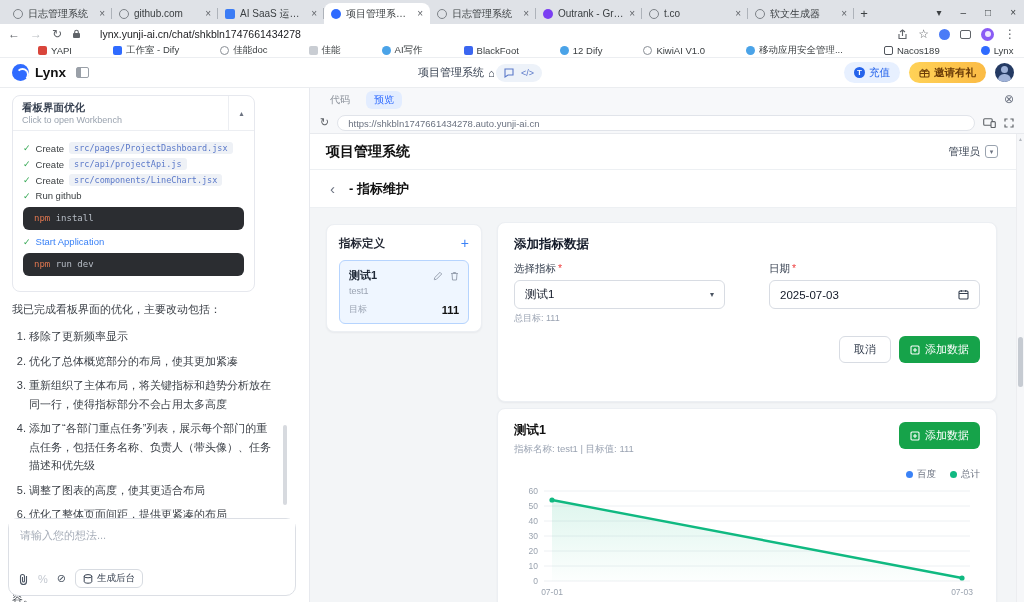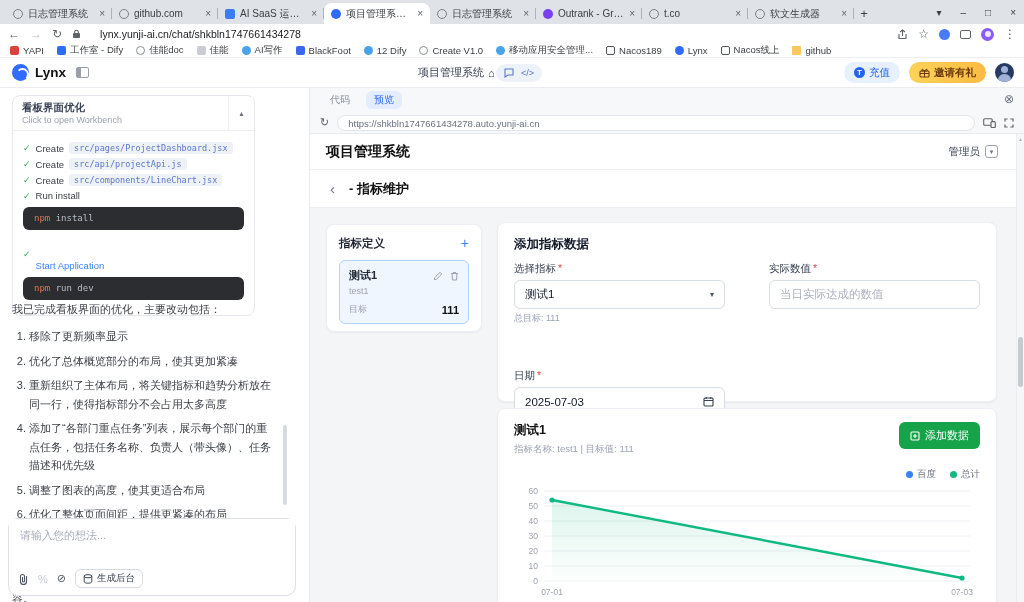--- a/index.html
+++ b/index.html
@@ -25,21 +25,21 @@
   .nav-ic { font-size:12px; color:#5f6368; }
   .nav-ic.dim { color:#b9bdc2; }
   .urltext { font-size:10.5px; color:#202124; display:flex; align-items:center; gap:19px; flex:1; }
   .nav-right { display:flex; align-items:center; gap:10px; }
   .ext-blue { width:11px; height:11px; border-radius:50%; background:#4a7bf7; }
   .ext-win { width:11px; height:9px; border:1.3px solid #5f6368; border-radius:2px; }
   .profile { width:13px; height:13px; border-radius:50%; background:#8a5cf5; position:relative; }
   .profile::after { content:""; position:absolute; left:3.5px; top:3px; width:6px; height:6px; border-radius:50%; background:#fff; opacity:.85; }
 
   .bookmarks { position:absolute; left:0; top:44px; width:1024px; height:14px; background:#fff; display:flex; align-items:center; gap:13px; padding:0 10px; font-size:9.5px; color:#3c4043; border-bottom:1px solid #eceef1; white-space:nowrap; overflow:hidden; }
-  .bm { display:flex; align-items:center; gap:4px; }
+  .bm { display:flex; align-items:center; gap:4px;margin-left:28px; }
   .bi { width:9px; height:9px; border-radius:2px; flex:none; }
   .bi-yapi{background:#d9453b}.bi-dify{background:#2f6bff}.bi-globe{border:1.3px solid #8a8f96;border-radius:50%}
   .bi-canon{background:#c9cdd3}.bi-ai{background:#4aa3e8;border-radius:50%}.bi-bf{background:#3b66f0}
   .bi-nacos{border:1.3px solid #50555c}.bi-lynx{background:#2f6bff;border-radius:50%}.bi-folder{background:#f8c95c;border-radius:1px}
 
   
   .appheader { position:absolute; left:0; top:58px; width:1024px; height:30px; background:#fff; border-bottom:1px solid #ebedf0; display:flex; align-items:center; padding:0 12px; }
   .brand { display:flex; align-items:center; gap:6px; }
   .logo { width:17px; height:17px; border-radius:50%; background:#2f6bff; position:relative; }
   .logo::after{content:"";position:absolute;left:4px;top:4px;width:9px;height:9px;border-radius:50%;border:2px solid #fff;border-left-color:transparent;border-bottom-color:transparent;}
@@ -63,21 +63,21 @@
   .wb-head-txt { flex:1; padding:5px 9px; }
   .wb-title { font-size:10.5px; font-weight:bold; color:#374151; }
   .wb-sub { font-size:9px; color:#9aa3af; margin-top:0; }
   .wb-collapse { width:26px; border-left:1px solid #eceef2; display:flex; align-items:center; justify-content:center; color:#6b7280; font-size:8px; }
   .wb-body { padding:7px 10px 9px; }
   .step { display:flex; align-items:center; gap:5px; margin:4px 0; font-size:9.5px; color:#3c4043; }
   .chk { color:#34a853; font-size:9px; }
   .chip { font-family:"DejaVu Sans Mono",monospace; font-size:8.5px; color:#5b79c9; background:#eef1f6; border-radius:3px; padding:1px 5px; }
   .codeblock { background:#2b2d31; border-radius:6px; height:23px; line-height:23px; padding:0 11px; margin:6px 0; font-family:"DejaVu Sans Mono",monospace; font-size:9px; color:#b7bdc6; }
   .codeblock .bin { color:#e0764f; }
-  .step-link { color:#3b82f6;margin-top:24px; }
+  .step-link { color:#3b82f6; }
   .msg { position:absolute; left:12px; top:212px; width:282px; font-size:11px; color:#3a3f46; line-height:1.68; }
   .msg ol { margin:9px 16px 0 0; padding-left:17px; }
   .msg li { margin-bottom:6px; }
   .msg .outro { margin-top:10px; }
   .chat-thumb { position:absolute; left:283px; top:337px; width:4px; height:80px; background:#d7dadf; border-radius:2px; }
   .chat-input { position:absolute; left:8px; top:430px; width:288px; height:78px; border:1px solid #dcdfe5; border-radius:10px; background:#fff; }
   .chat-input textarea { width:100%; height:44px; border:none; outline:none; resize:none; padding:9px 11px; font-size:11px; color:#374151; font-family:inherit; }
   .chat-input textarea::placeholder { color:#a6adb8; }
   .ci-toolbar { position:absolute; left:9px; bottom:7px; display:flex; align-items:center; gap:9px; }
   .ci-ic { color:#4b5563; font-size:11px; display:flex; align-items:center; }
@@ -250,21 +250,21 @@
     <span class="bm">
         <span class="bi bi-bf"></span>
         <span>BlackFoot</span>
       </span>
     <span class="bm">
         <span class="bi bi-ai"></span>
         <span>12 Dify</span>
       </span>
     <span class="bm">
         <span class="bi bi-globe"></span>
-        <span>Create V1.0</span>
+        <span>KiwiAI V1.0</span>
       </span>
     <span class="bm">
         <span class="bi bi-ai"></span>
         <span>移动应用安全管理...</span>
       </span>
     <span class="bm">
         <span class="bi bi-nacos"></span>
         <span>Nacos189</span>
       </span>
     <span class="bm">
@@ -334,21 +334,21 @@
             <span>Create</span>
             <span class="chip">src/api/projectApi.js</span>
           </div>
         <div class="step">
             <span class="chk">✓</span>
             <span>Create</span>
             <span class="chip">src/components/LineChart.jsx</span>
           </div>
         <div class="step">
             <span class="chk">✓</span>
-            <span>Run install</span>
+            <span>Run github</span>
           </div>
         <div class="codeblock"><span class="bin">npm</span> <span>install</span></div>
         <div class="step">
             <span class="chk">✓</span>
             <span class="step-link">Start Application</span>
           </div>
         <div class="codeblock"><span class="bin">npm</span> <span>run dev</span></div>
       </div>
     </div>
 
@@ -456,26 +456,20 @@
           <div class="fc-title">添加指标数据</div>
           <div class="fgrid">
             <div>
               <div class="flabel"><span>选择指标</span><span class="req">*</span></div>
               <div class="ctrl">
                   <span>测试1</span>
                   <span class="spread"></span>
                   <span class="chev">▾</span>
                 </div>
               <div class="hint">总目标: 111</div>
-            </div>
-            <div>
-              <div class="flabel"><span>实际数值</span><span class="req">*</span></div>
-              <div class="ctrl">
-                  <span class="ph">当日实际达成的数值</span>
-                </div>
             </div>
             <div>
               <div class="flabel"><span>日期</span><span class="req">*</span></div>
               <div class="ctrl">
                   <span>2025-07-03</span>
                   <span class="spread"></span>
                   <svg class="mini" width="11" height="11" viewBox="0 0 11 11">
                     <rect x="1" y="2" width="9" height="8" rx="1" fill="none" stroke="#374151" stroke-width="1.1"></rect>
                     <path d="M3.3 1v2M7.7 1v2M1 4.5h9" stroke="#374151" stroke-width="1.1"></path>
                   </svg>

